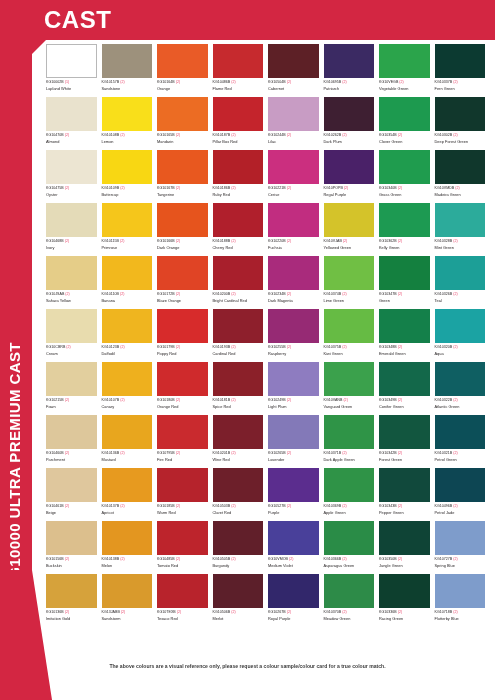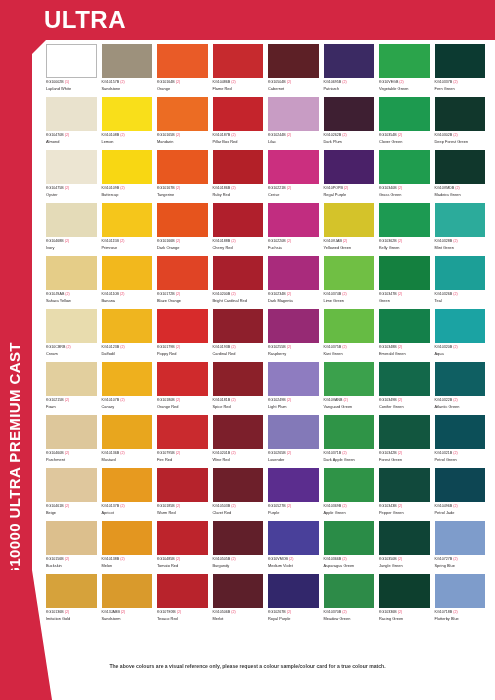--- a/index.html
+++ b/index.html
@@ -79,21 +79,21 @@
     text-align: center;
     font-size: 5.1px; color: #3b3b3b; font-weight: bold;
   }
 </style>
 </head>
 <body>
 
 <div id="page">
 
   <div class="header-band"></div>
-  <div class="header-title">ULTRA</div>
+  <div class="header-title">CAST</div>
 
   <div class="side-bar"></div>
   <div class="side-bar-notch"></div>
   <div class="side-label">KG10000 ULTRA PREMIUM CAST</div>
   <div class="corner-wedge"></div>
 
   <div class="grid" id="swatch-grid">
       <div class="row">
         <div class="cell">
           <div class="chip bordered" style="background: rgb(255, 255, 255);"></div>

